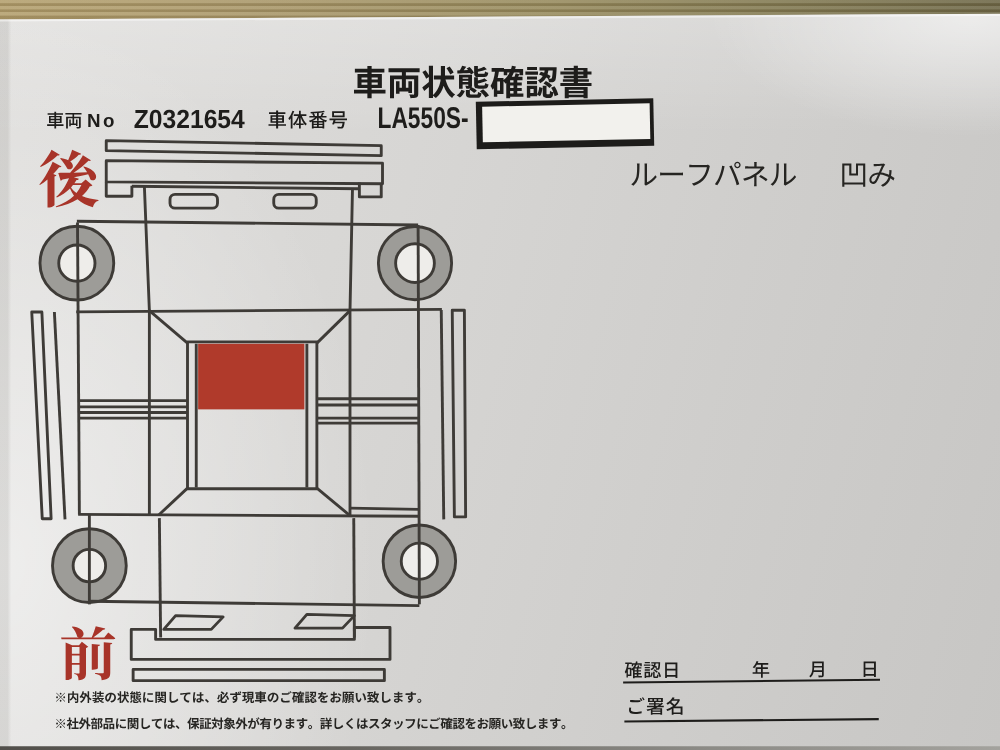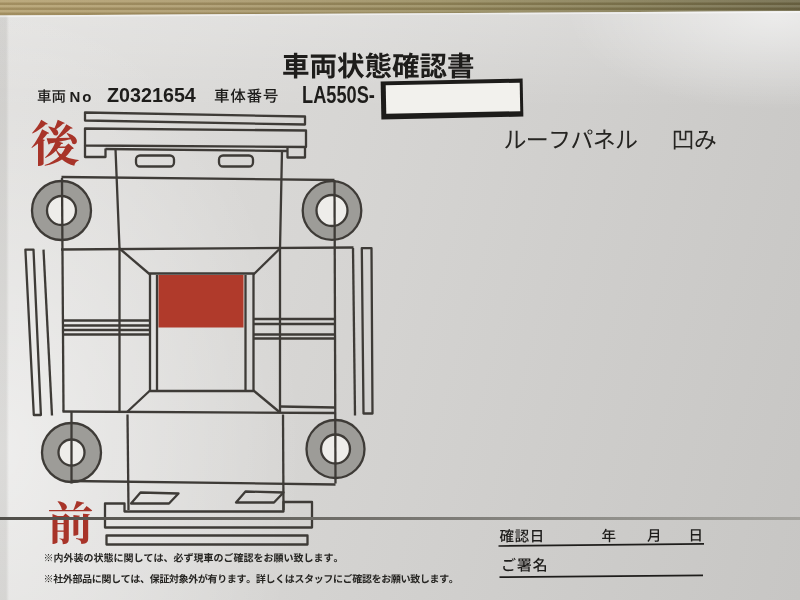--- a/index.html
+++ b/index.html
@@ -1,14 +1,14 @@
 <!DOCTYPE html>
 <html><head><meta charset="utf-8"><style>
 html,body{margin:0;padding:0;width:800px;height:600px;overflow:hidden;background:#c9c8c6;font-family:"Liberation Sans",sans-serif;}
-#stage{position:relative;width:800px;height:520px;}
+#stage{position:relative;width:800px;height:600px;}
 #wood{position:absolute;left:0;top:0;width:800px;height:18px;
  background:linear-gradient(90deg,#b39f6e 0%,#a9976a 25%,#968a5e 55%,#7f7751 80%,#6c6647 100%);}
 #wood:after{content:"";position:absolute;inset:0;
  background:repeating-linear-gradient(180deg,rgba(255,252,240,0.12) 0 2px,rgba(70,55,25,0.16) 3px 5px);}
 #paper{position:absolute;left:0;top:0;width:800px;height:600px;
  clip-path:polygon(0 15.5px,800px 11px,800px 600px,0 600px);
  background:
   linear-gradient(90deg, rgba(105,103,96,0.14) 0 6px, rgba(105,103,96,0) 9px),
   radial-gradient(ellipse 280px 130px at 97% 2%, rgba(255,255,255,0.55), rgba(255,255,255,0) 75%),
   radial-gradient(ellipse 420px 620px at 0% 75%, rgba(255,255,255,0.52), rgba(255,255,255,0) 72%),

